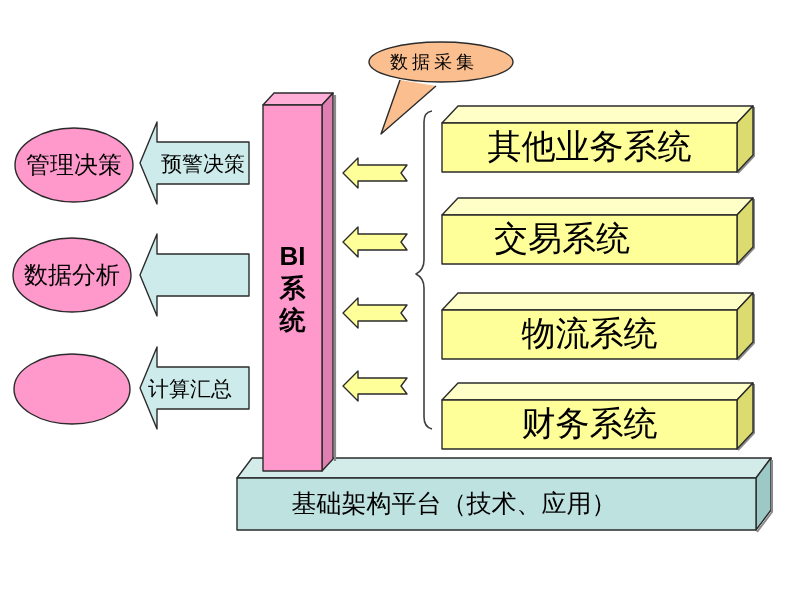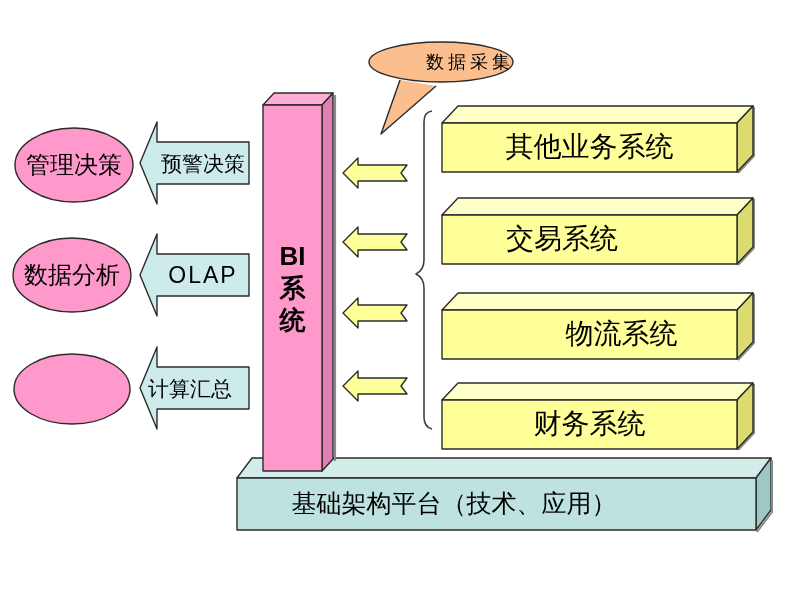--- a/index.html
+++ b/index.html
@@ -6,21 +6,21 @@
   .stage{
     position:relative;width:788px;height:589px;background:#ffffff;
     overflow:hidden;font-family:"Liberation Serif",serif;color:#000;
   }
   .stage svg{position:absolute;left:0;top:0;}
   .lbl{position:absolute;text-align:center;white-space:nowrap;color:#000;}
   .ellipse-lbl{font-size:24px;line-height:28px;}
   .arrow-lbl{font-size:21px;line-height:24px;}
   .sans{font-family:"Liberation Sans",sans-serif;}
   .olap-lbl{font-size:23px;letter-spacing:2px;line-height:26px;}
-  .box-lbl{font-size:28px;line-height:30px;}
+  .box-lbl{font-size:34px;line-height:30px;}
   .platform-lbl{font-size:25px;line-height:29px;}
   .bubble-lbl{font-size:18px;letter-spacing:4px;line-height:21px;}
   .bi-col{
     position:absolute;left:263px;top:105px;width:59px;height:366px;
     display:flex;flex-direction:column;align-items:center;justify-content:center;
     font-weight:bold;font-size:26px;line-height:32px;text-align:left;
   }
 </style>
 </head>
 <body>
@@ -84,34 +84,33 @@
       <path d="M140,275 L157,234 L157,254 L249,254 L249,296 L157,296 L157,316 Z" fill="#CDEBEB"></path>
       <path d="M140,388 L157,347 L157,367 L249,367 L249,409 L157,409 L157,429 Z" fill="#CDEBEB"></path>
 
       <g>
         <ellipse cx="441" cy="62" rx="72" ry="20" fill="#FBBE8E"></ellipse>
         <path d="M400,80 L381,134 L436,86" stroke-linejoin="round" fill="#FBBE8E"></path>
       </g>
     </g>
   </svg>
 
-  <div class="lbl bubble-lbl" style="left:371px;top:52px;width:126px;margin-left:36px;">数据采集</div>
+  <div class="lbl bubble-lbl" style="left:371px;top:52px;width:126px;">数据采集</div>
 
   <div class="lbl ellipse-lbl" style="left:15px;top:151px;width:118px;">管理决策</div>
   <div class="lbl ellipse-lbl" style="left:13px;top:261px;width:118px;font-family:Liberation Serif, serif;">数据分析</div>
 
   <div class="lbl arrow-lbl" style="left:153px;top:152px;width:100px;">预警决策</div>
-  <div class="lbl olap-lbl sans" style="left:153px;top:262px;width:100px;">OLAP</div>
   <div class="lbl arrow-lbl" style="left:140px;top:377px;width:100px;">计算汇总</div>
 
   <div class="bi-col sans">
     <span>BI</span>
     <span>系</span>
     <span>统</span>
   </div>
 
   <div class="lbl box-lbl" style="left:442px;top:132px;width:295px;">其他业务系统</div>
   <div class="lbl box-lbl" style="left:442px;top:224px;width:240px;">交易系统</div>
-  <div class="lbl box-lbl" style="left:442px;top:319px;width:295px;padding-left:32px;">物流系统</div>
+  <div class="lbl box-lbl" style="left:442px;top:319px;width:295px;">物流系统</div>
   <div class="lbl box-lbl" style="left:442px;top:409px;width:295px;text-align:center;">财务系统</div>
 
   <div class="lbl platform-lbl" style="left:237px;top:489px;width:434px;">基础架构平台（技术、应用）</div>
 </div>
 
 </body></html>

